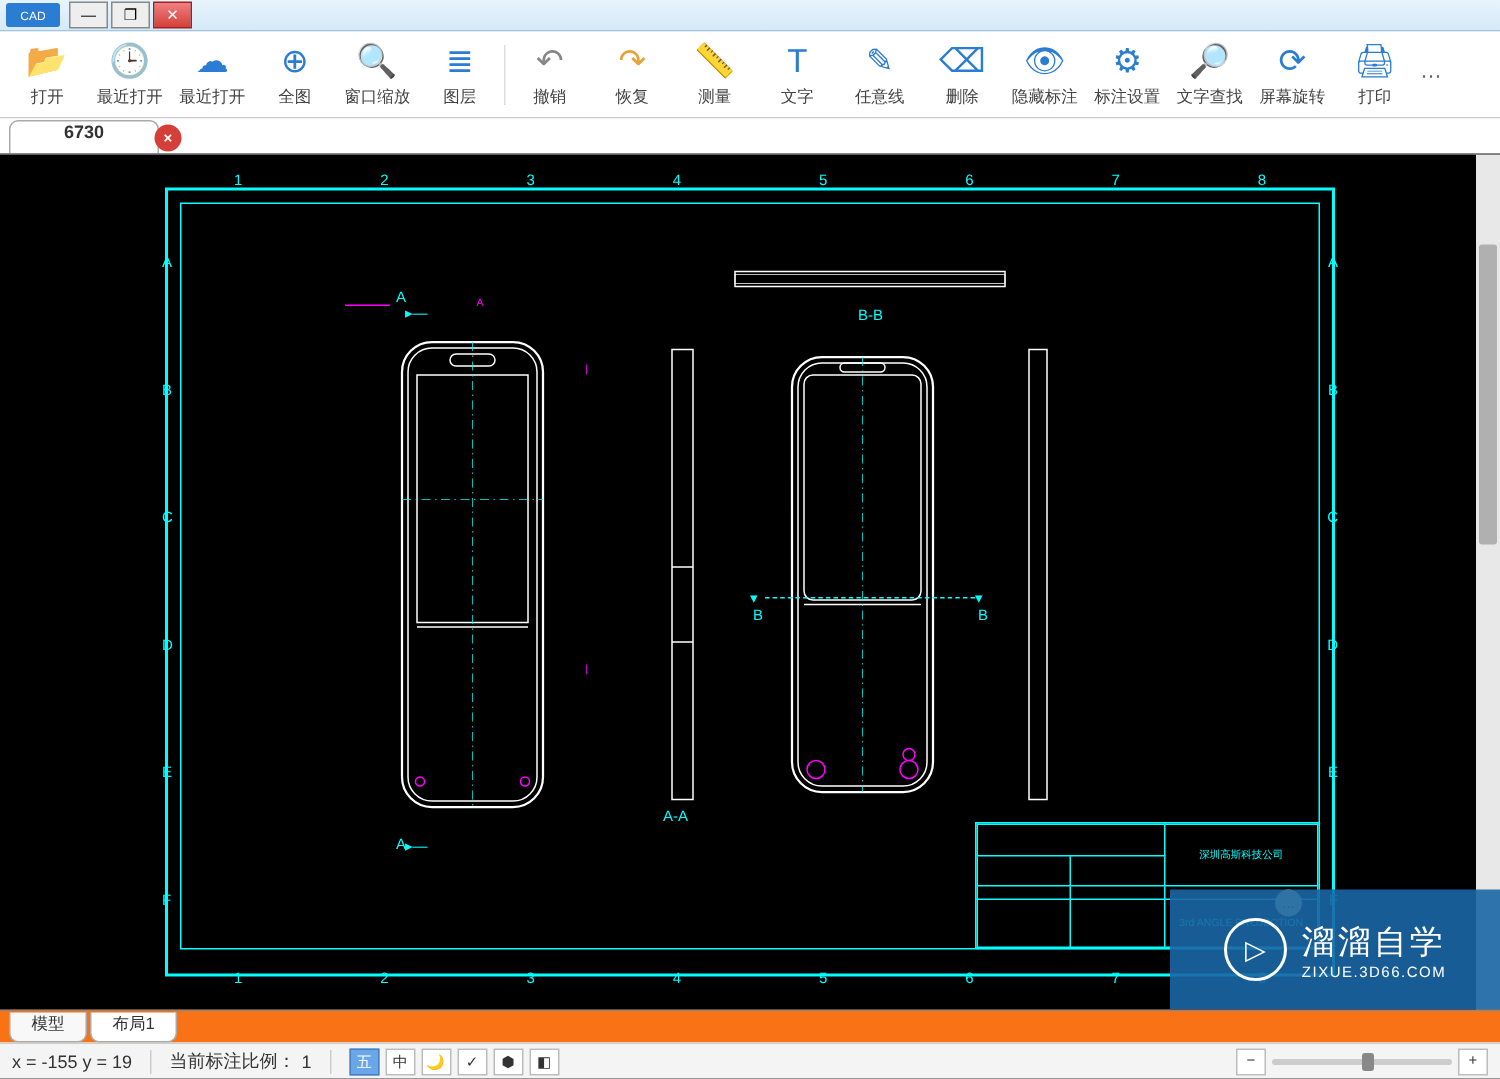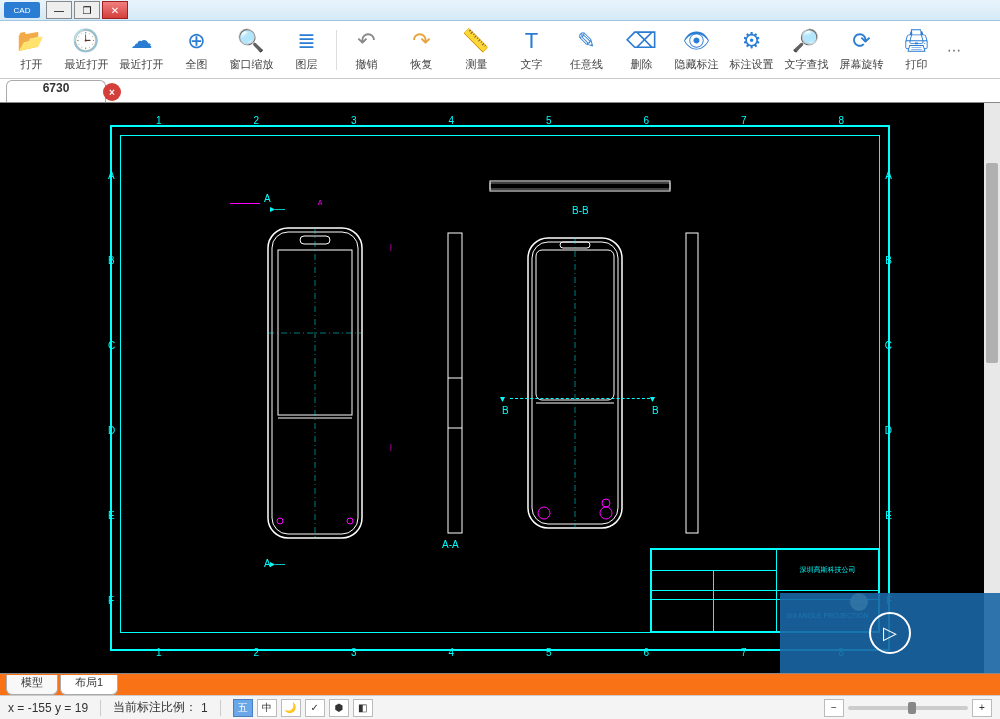--- a/index.html
+++ b/index.html
@@ -297,20 +297,24 @@
   </div>
 
   <div class="anno-ind">...</div>
 
   <div class="vscroll">
       <div class="thumb"></div>
     </div>
 
   <div class="watermark">
     <div class="logo-circle">▷</div>
+    <div class="wm-text">
+      <div class="wm-main">溜溜自学</div>
+      <div class="wm-sub">ZIXUE.3D66.COM</div>
+    </div>
   </div>
 </div>
 
 <div class="bottomtabs" id="bottomtabs">
     <div class="btab active">模型</div>
     <div class="btab">布局1</div>
   </div>
 
 <div class="statusbar">
   <div class="status-seg">x = -155  y = 19</div>

